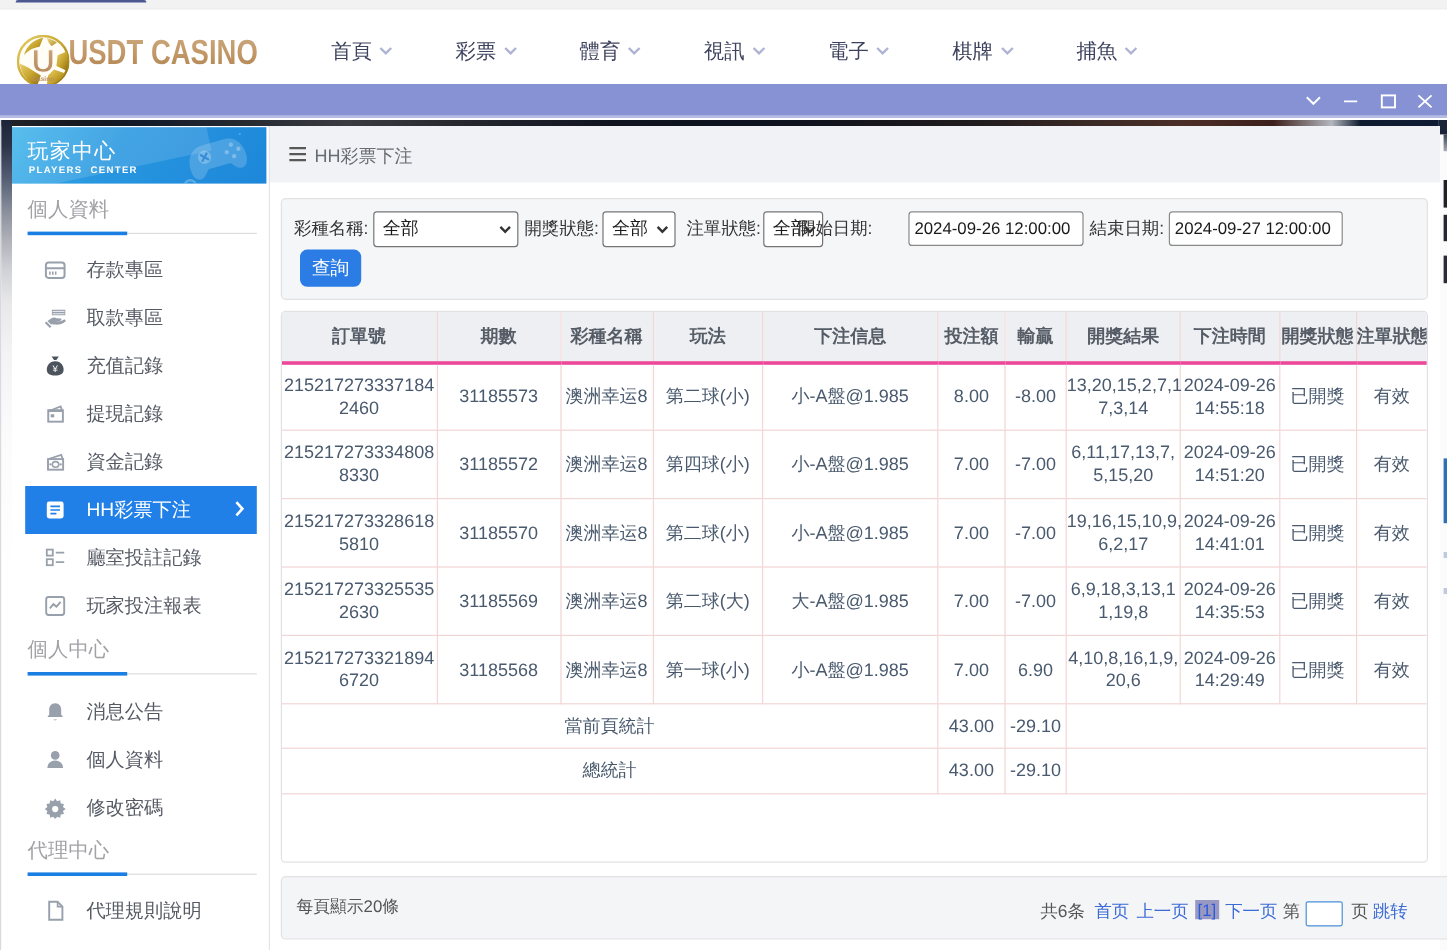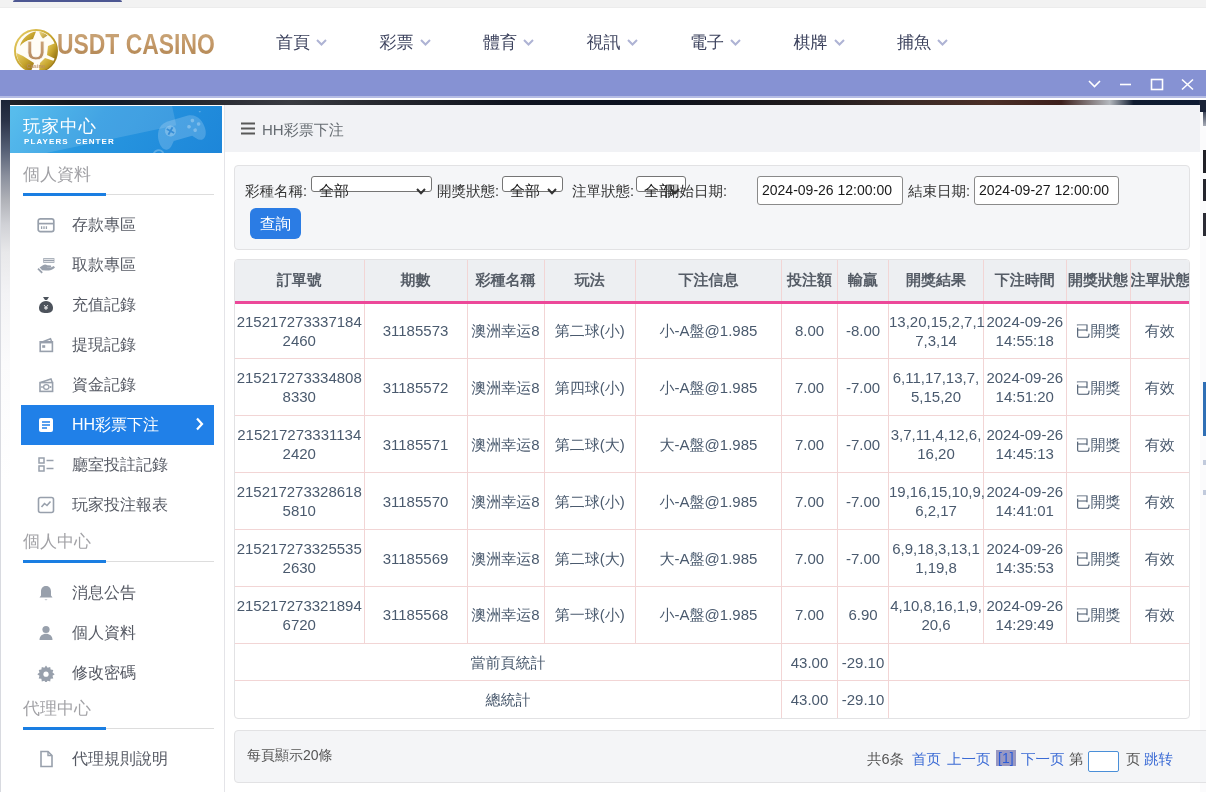--- a/index.html
+++ b/index.html
@@ -46,21 +46,21 @@
 .mitem .ic { width:18px; height:18px; margin-left:16px; margin-right:17px; flex:none;}
 .mitem.active { background:#2080e8; color:#fff; }
 .mitem.active .arrow { position:absolute; right:10px; top:12px; }
 
 #main { left:225px; top:105px; width:975px; height:687px; background:#fff; }
 #topbar { left:225px; top:105px; width:975px; height:47px; background:#f1f2f5; color:#666c72; }
 #topbar .ttl { position:absolute; left:37px; top:16px; font-size:15px; }
 .panel { background:#fff; border:1px solid #e2e2e4; border-radius:4px; }
 #fpanel { left:234px; top:165px; width:956px; height:85px; background:#f5f6f8; }
 #fpanel .lbl { position:absolute; top:10px; height:30px; line-height:30px; font-size:14.5px; color:#333; }
-.fsel, .finp { position:absolute; top:10px; height:16px; background:#fff; font-size:15px; color:#1a1a1a; line-height:28px; }
+.fsel, .finp { position:absolute; top:10px; height:30px; background:#fff; font-size:15px; color:#1a1a1a; line-height:28px; }
 .fsel { border:1px solid #757575; border-radius:3px; padding-left:7px; white-space:nowrap; }
 .fsel svg { position:absolute; right:5px; top:11px; }
 .finp { border:1px solid #8a8a8a; border-radius:3px; padding-left:4px; height:29px; line-height:27px; font-size:14px; white-space:nowrap; overflow:hidden; }
 #btnq { position:absolute; left:15px; top:42px; width:51px; height:31px; background:#2b7ce4; border-radius:6px;
   color:#fff; font-size:15.5px; text-align:center; line-height:31px; }
 #tpanel { left:234px; top:259px; width:956px; height:460px; overflow:hidden;}
 table#tbl { border-collapse:collapse; table-layout:fixed; width:954px; }
 #tbl th { background:#edeff2; font-size:15px; color:#555c66; font-weight:bold; height:42px; padding:0; white-space:nowrap; overflow:hidden;
   border-bottom:3px solid #ec4899; border-right:1px solid #f2d5d5;}
 #tbl td { font-size:15px; color:#4a5a6e; text-align:center; border-bottom:1px solid #f2d5d5; border-right:1px solid #f2d5d5;
@@ -381,33 +381,20 @@
           <td>第四球(小)</td>
           <td>小-A盤@1.985</td>
           <td>7.00</td>
           <td>-7.00</td>
           <td>6,11,17,13,7,<br>5,15,20</td>
           <td>2024-09-26<br>14:51:20</td>
           <td>已開獎</td>
           <td>有效</td>
         </tr>
 <tr class="d">
-          <td>215217273331134<br>2420</td>
-          <td>31185571</td>
-          <td>澳洲幸运8</td>
-          <td>第二球(大)</td>
-          <td>大-A盤@1.985</td>
-          <td>7.00</td>
-          <td>-7.00</td>
-          <td>3,7,11,4,12,6,<br>16,20</td>
-          <td>2024-09-26<br>14:45:13</td>
-          <td>已開獎</td>
-          <td>有效</td>
-        </tr>
-<tr class="d">
           <td>215217273328618<br>5810</td>
           <td>31185570</td>
           <td>澳洲幸运8</td>
           <td>第二球(小)</td>
           <td>小-A盤@1.985</td>
           <td>7.00</td>
           <td>-7.00</td>
           <td>19,16,15,10,9,<br>6,2,17</td>
           <td>2024-09-26<br>14:41:01</td>
           <td>已開獎</td>

